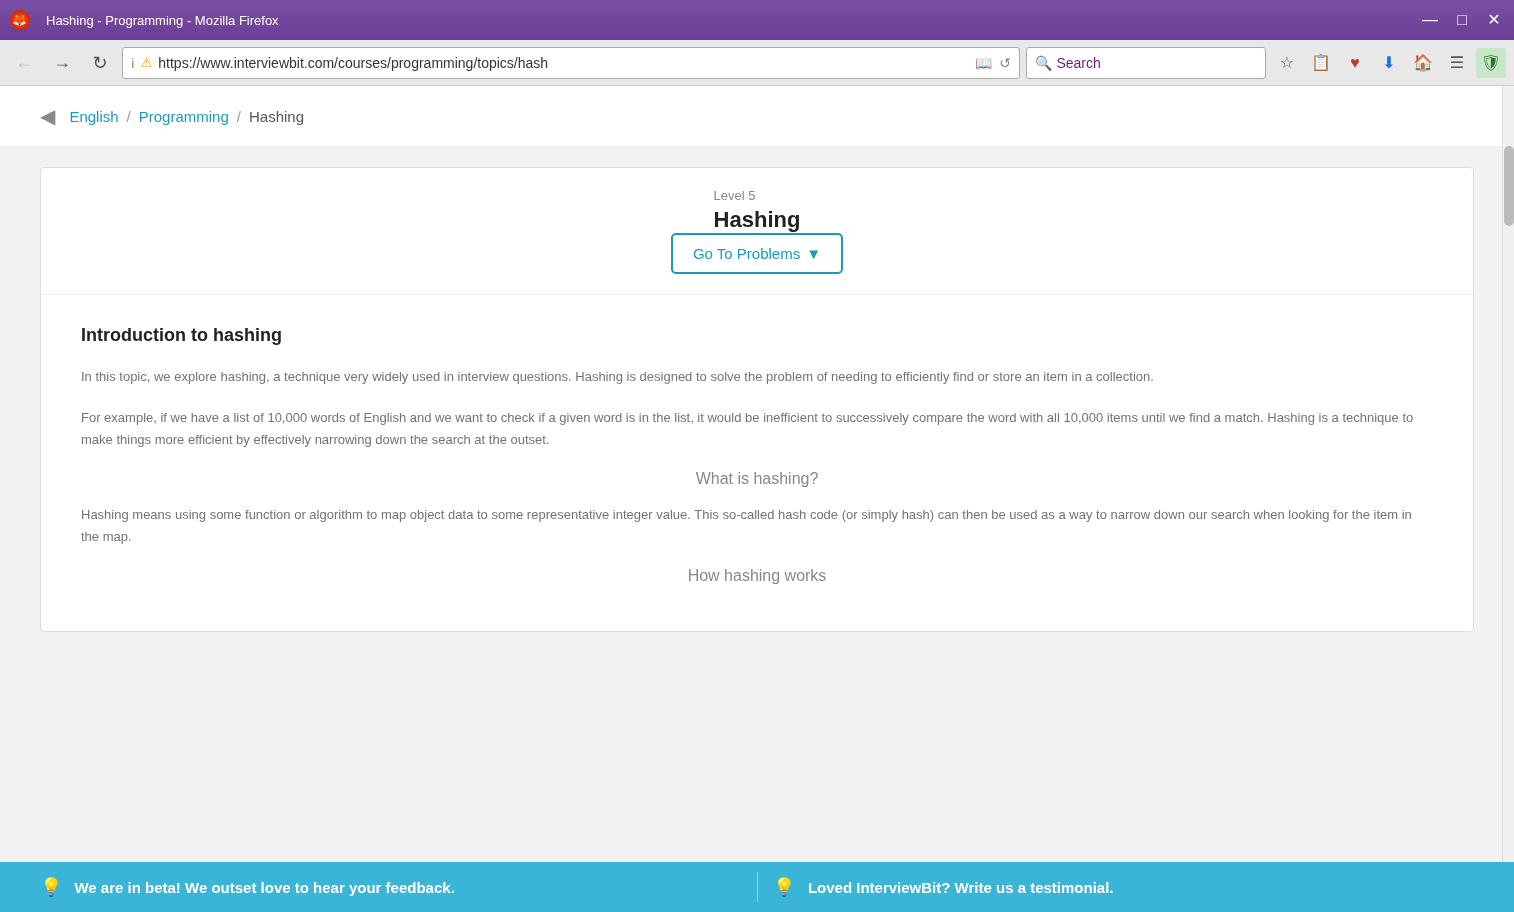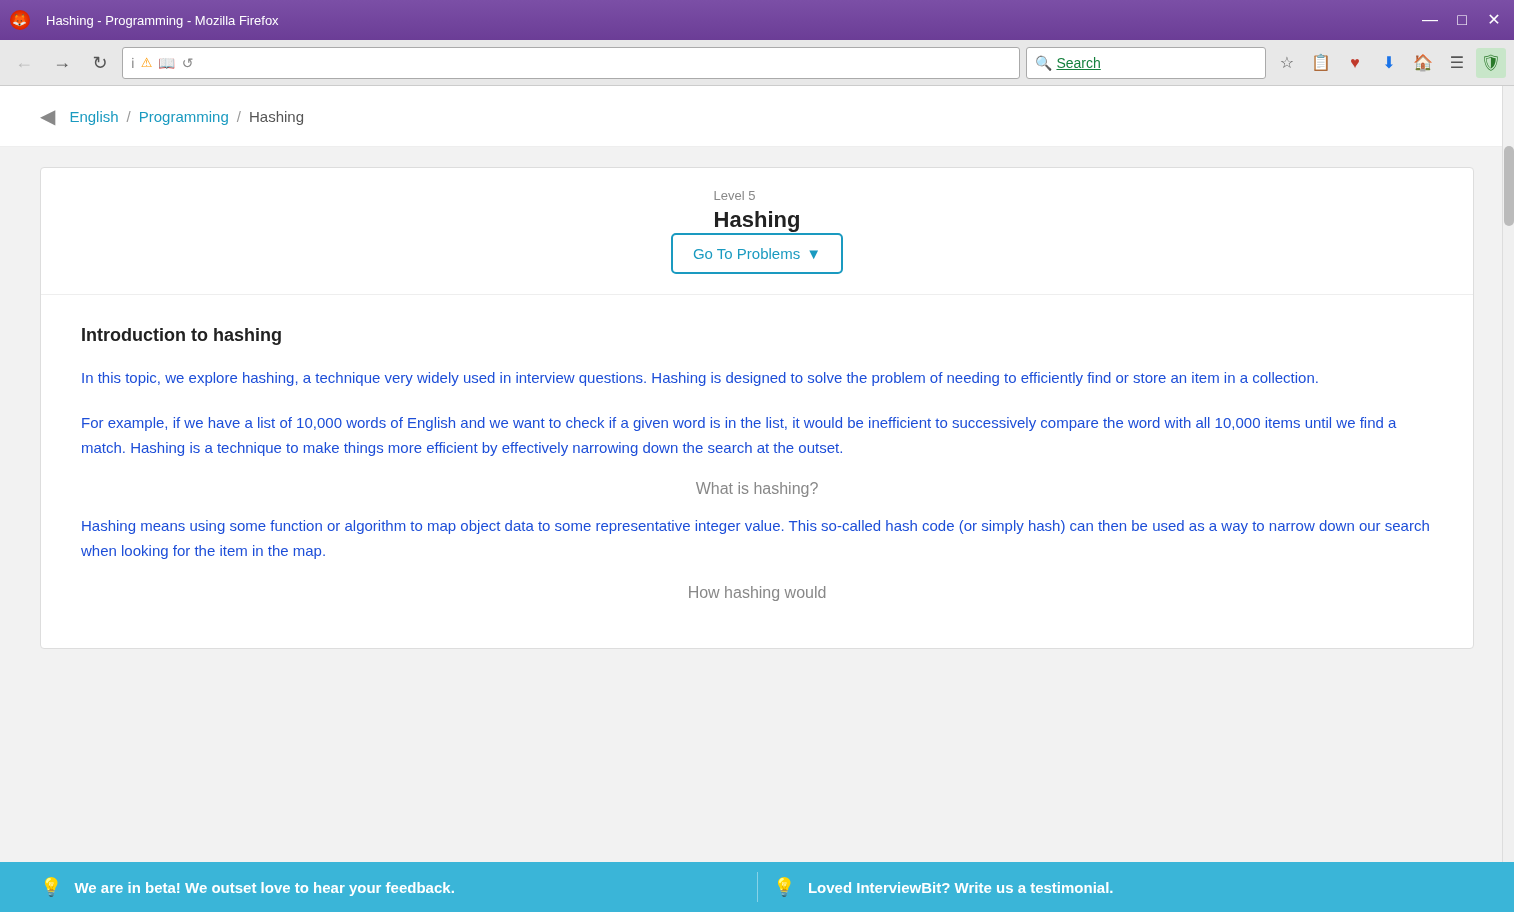--- a/index.html
+++ b/index.html
@@ -192,22 +192,22 @@
     .card-body {
       padding: 30px 40px;
     }
     .section-heading {
       font-size: 18px;
       font-weight: bold;
       color: #222;
       margin-bottom: 20px;
     }
     .body-text {
-      font-size: 15px;
-      color: #1d4ed8;
+      font-size: 13px;
+      color: #737373;
       line-height: 1.65;
       margin-bottom: 20px;
     }
     .sub-heading {
       font-size: 16px;
       color: #888;
       font-weight: normal;
       margin-bottom: 16px;
       margin-top: 10px;
       text-align: center;
@@ -280,27 +280,28 @@
 </div>
 
 <div class="browser-toolbar">
   <button class="nav-btn disabled">←</button>
   <button class="nav-btn">→</button>
   <button class="nav-btn">↻</button>
 
   <div class="address-bar">
     <span style="color:#888;font-size:14px;">ℹ</span>
     <span style="color:#f90;font-size:13px;">⚠</span>
+    <span class="address-text">https://www.interviewbit.com/courses/programming/topics/hash</span>
     <span style="color:#888;font-size:14px;">📖</span>
     <span style="color:#888;font-size:14px;">↺</span>
   </div>
 
   <div class="search-box">
     <span style="font-size:14px;color:#888;">🔍</span>
-    <span style="color:#15803d;text-decoration:underline;">Search</span>
+    <span style="color:#701a75;">Search</span>
   </div>
 
   <div class="toolbar-icons">
     <button class="toolbar-icon-btn">☆</button>
     <button class="toolbar-icon-btn">📋</button>
     <button class="toolbar-icon-btn" style="color:#c0392b;">♥</button>
     <button class="toolbar-icon-btn" style="color:#1a73e8;">⬇</button>
     <button class="toolbar-icon-btn">🏠</button>
     <button class="toolbar-icon-btn">☰</button>
     <button class="toolbar-icon-btn" style="color:#2a7a2a;background:#c8e6c9;border-radius:3px;">🛡</button>
@@ -334,21 +335,21 @@
       <h2 class="section-heading">Introduction to hashing</h2>
 
       <p class="body-text">In this topic, we explore hashing, a technique very widely used in interview questions. Hashing is designed to solve the problem of needing to efficiently find or store an item in a collection.</p>
 
       <p class="body-text">For example, if we have a list of 10,000 words of English and we want to check if a given word is in the list, it would be inefficient to successively compare the word with all 10,000 items until we find a match. Hashing is a technique to make things more efficient by effectively narrowing down the search at the outset.</p>
 
       <h3 class="sub-heading">What is hashing?</h3>
 
       <p class="body-text">Hashing means using some function or algorithm to map object data to some representative integer value. This so-called hash code (or simply hash) can then be used as a way to narrow down our search when looking for the item in the map.</p>
 
-      <h3 class="sub-heading">How hashing would</h3>
+      <h3 class="sub-heading">How hashing works</h3>
     </div>
   </div>
 
   <div class="scrollbar">
     <div class="scrollbar-thumb"></div>
   </div>
 </div>
 
 <div class="bottom-bar">
   <div class="bottom-section">

